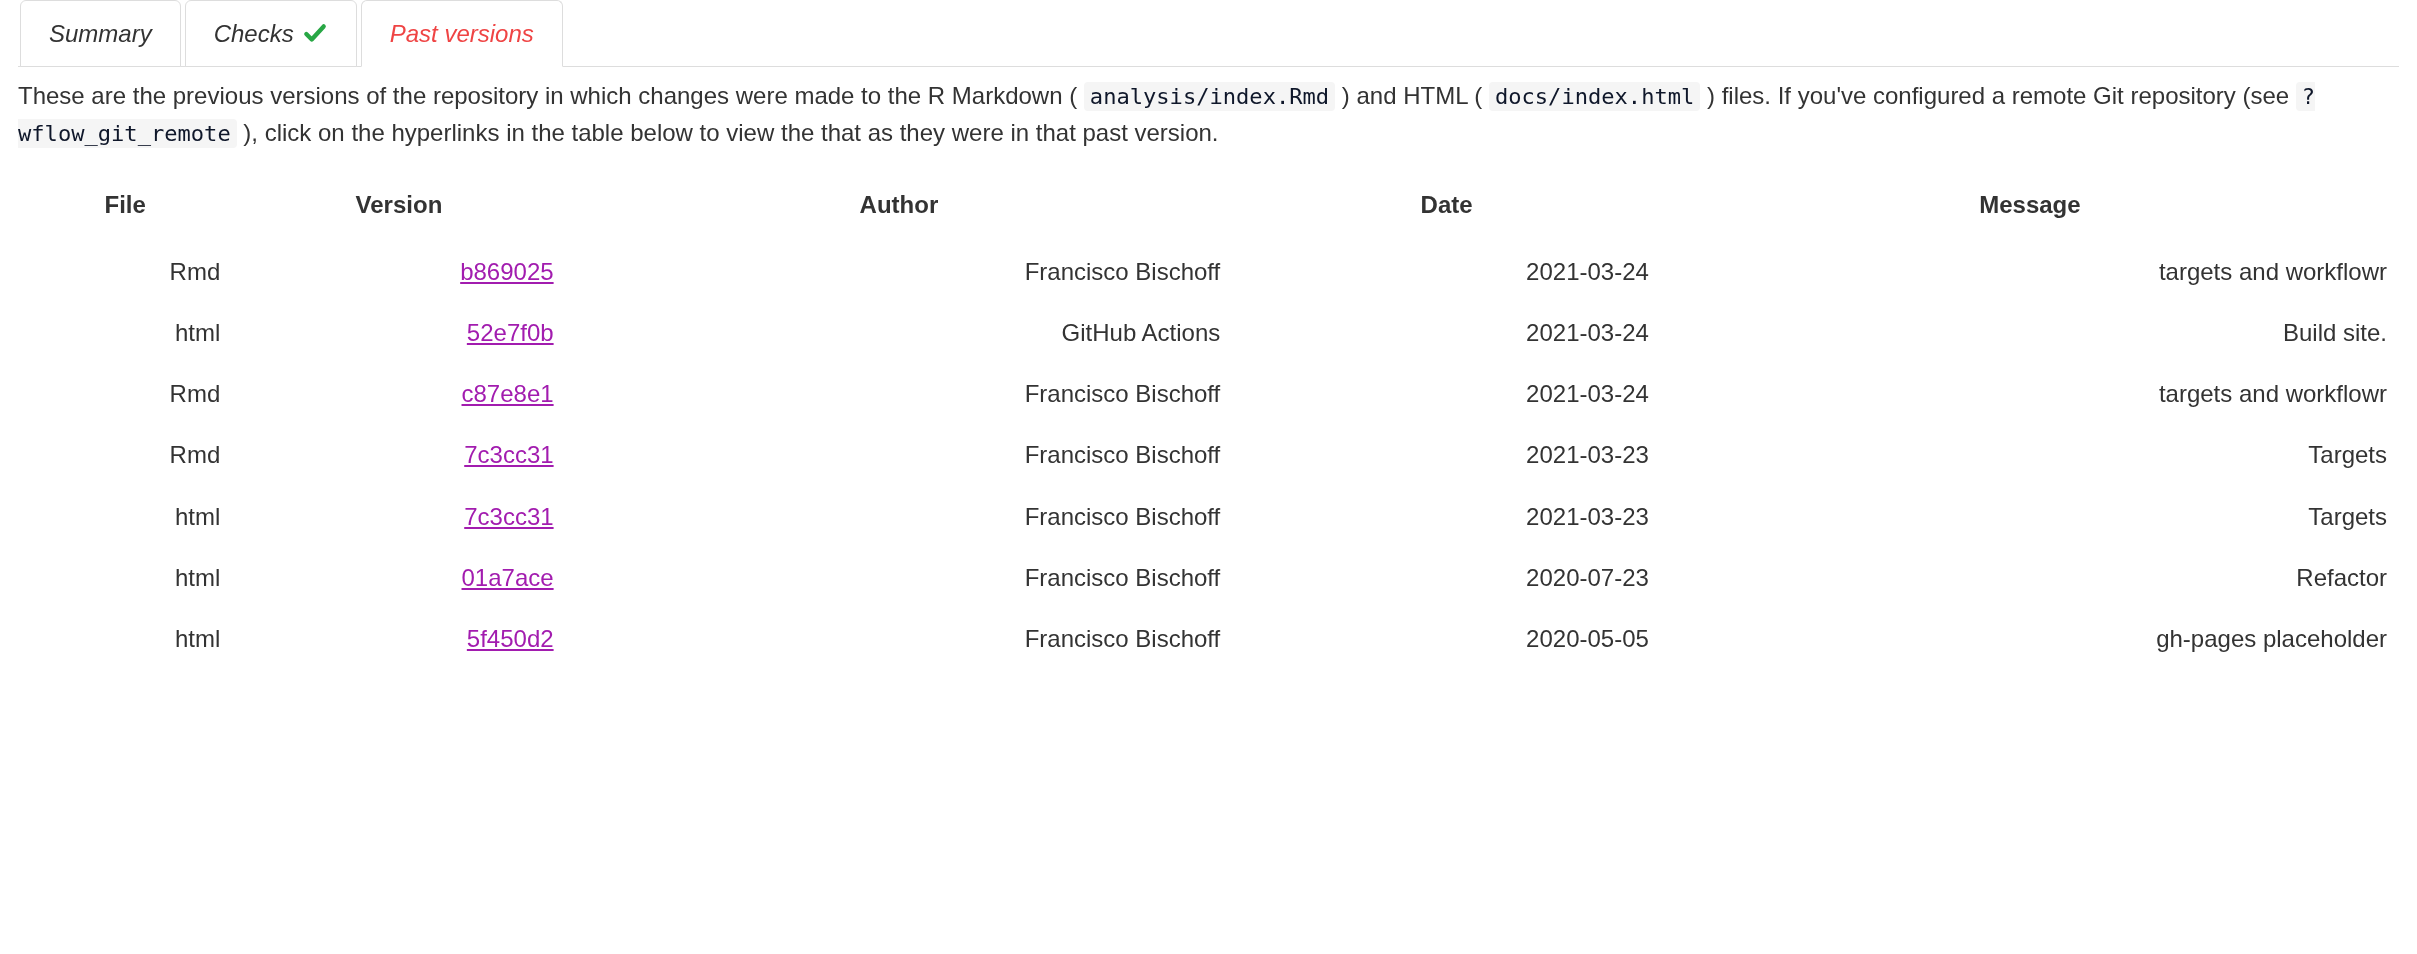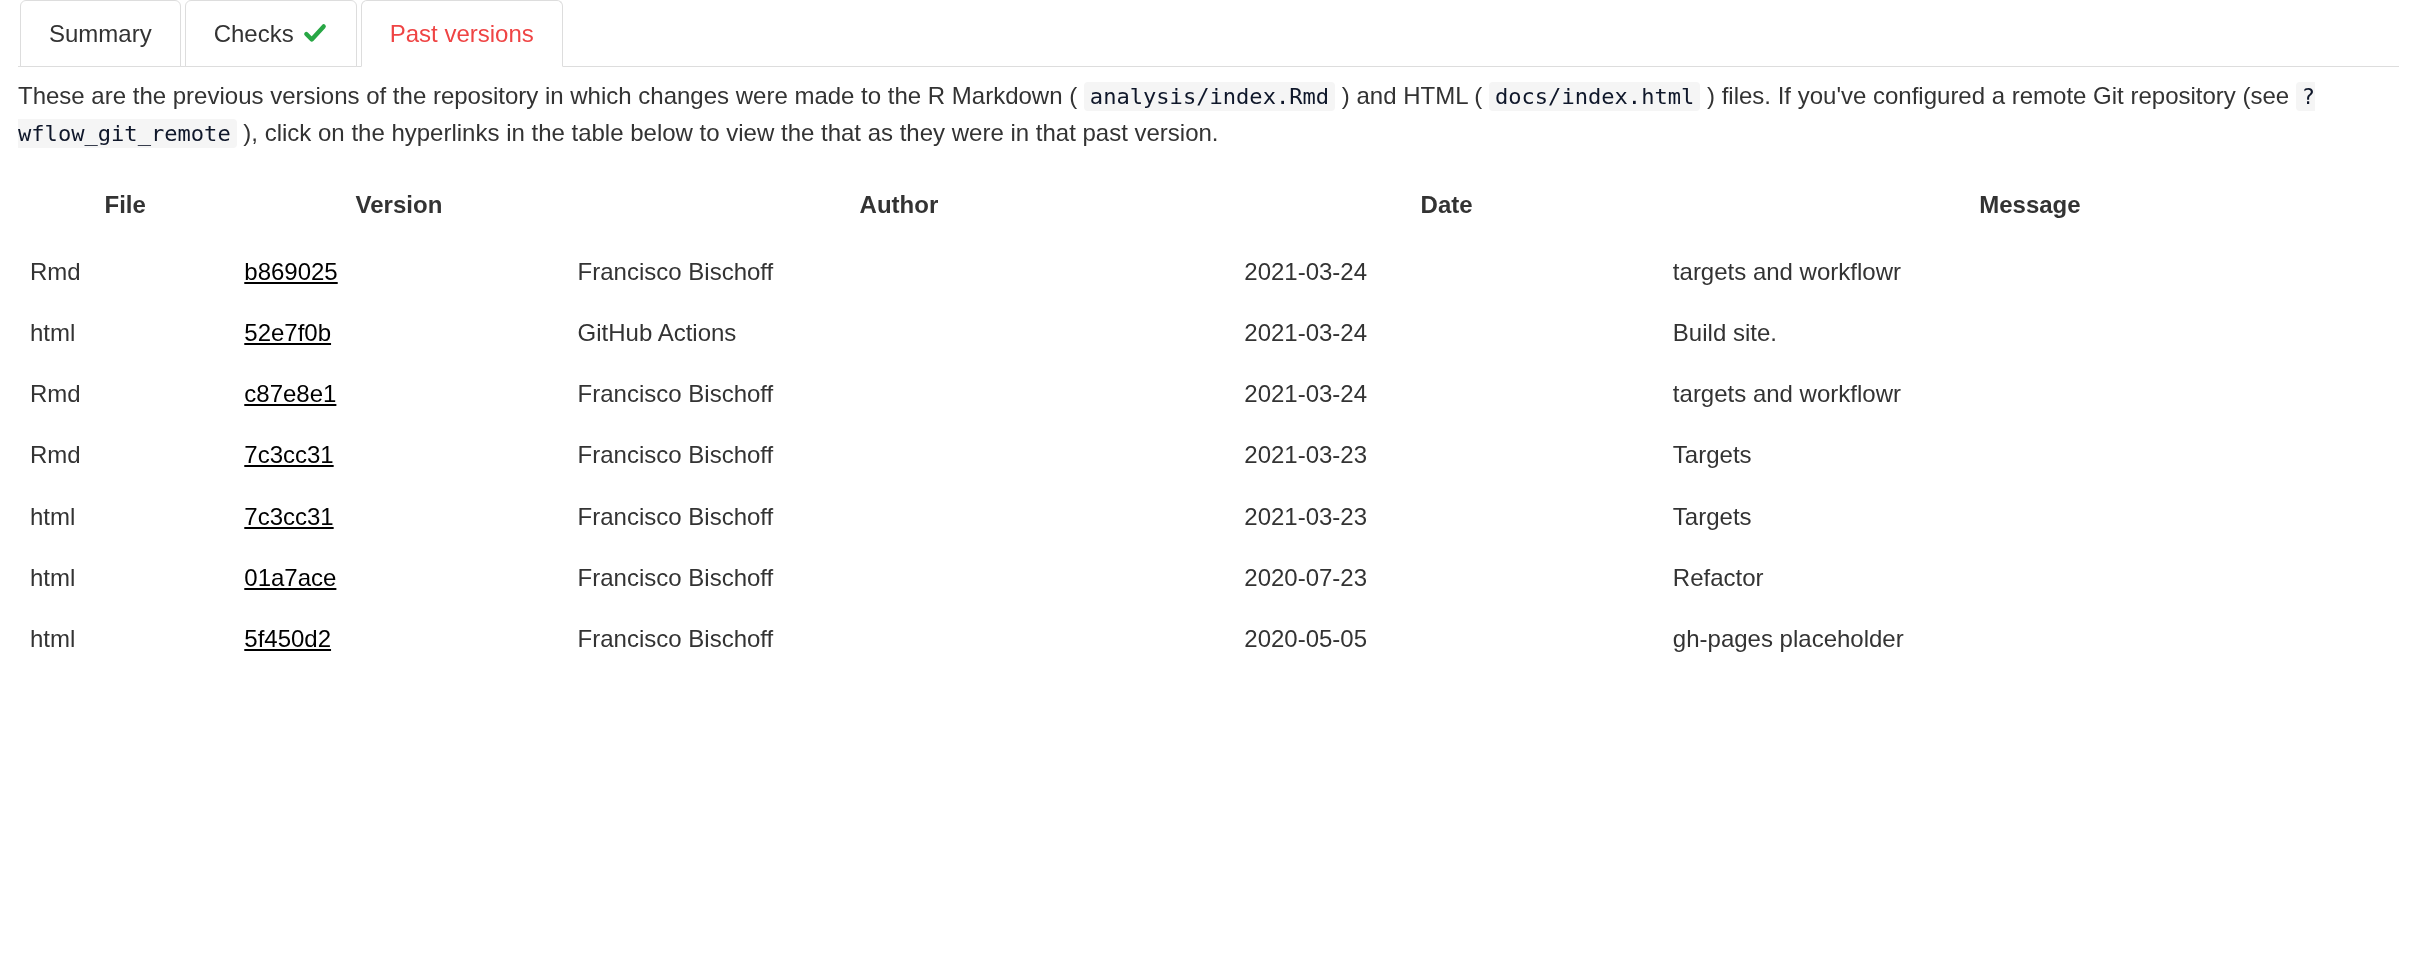--- a/index.html
+++ b/index.html
@@ -10,20 +10,21 @@
     font-size: 24px;
     color: #333;
     background: #fff;
     line-height: 1.55;
   }
   .tabs {
     display: flex;
     align-items: center;
     border-bottom: 1px solid #ddd;
     padding-left: 2px;
+    font-style: italic;
   }
   .tab {
     padding: 14px 28px;
     margin-right: 4px;
     margin-bottom: -1px;
     border: 1px solid transparent;
     border-top-left-radius: 6px;
     border-top-right-radius: 6px;
     color: #555;
     cursor: pointer;
@@ -64,25 +65,26 @@
     text-align: center;
     font-weight: 700;
     color: #333;
     padding: 10px 12px 18px 12px;
     font-size: 24px;
   }
   table.versions td {
     padding: 12px 12px;
     color: #333;
     vertical-align: middle;
+    text-align: right;
   }
   table.versions th.col-file,
   table.versions th.col-version { text-align: center; }
   a.hash {
-    color: #000000;
+    color: #a21caf;
     text-decoration: underline;
     font-family: inherit;
   }
   
   col.c-file    { width: 9%; }
   col.c-version { width: 14%; }
   col.c-author  { width: 28%; }
   col.c-date    { width: 18%; }
   col.c-message { width: 31%; }
 </style>

